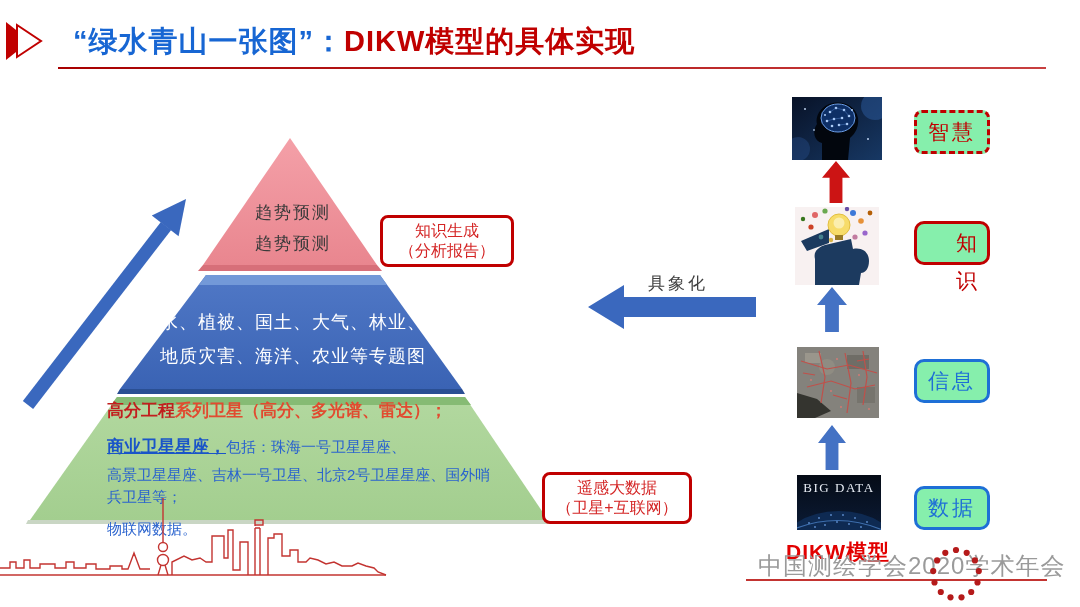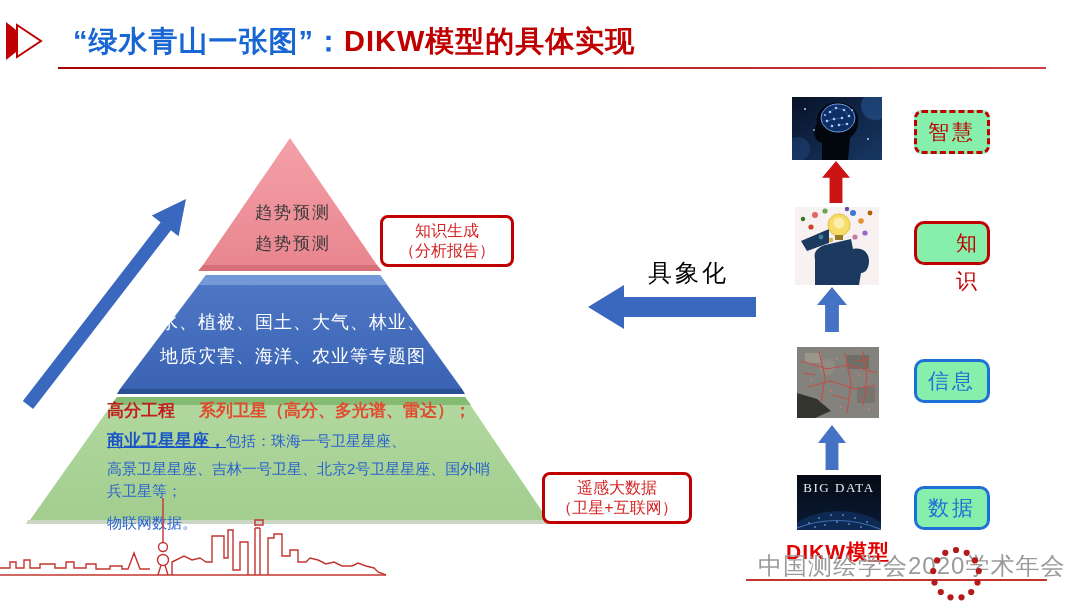--- a/index.html
+++ b/index.html
@@ -16,36 +16,36 @@
 
   
   .pyr-top-text{left:210px;top:197px;width:166px;text-align:center;
                 font-size:17px;line-height:31px;color:#3A3A3A;letter-spacing:2px;}
   .pyr-mid-text{left:140px;top:305px;width:306px;text-align:center;
                 font-size:18px;line-height:34px;color:#fff;letter-spacing:1px;white-space:nowrap;}
   .pyr-bot-text{left:107px;top:398px;width:395px;}
   .pyr-bot-text div{white-space:nowrap;}
   .gl1{font-size:17px;font-weight:bold;line-height:26px;}
   .gl1 .em{color:#C21E1E;}
-  .gl1 .rest{color:#E14B30;padding-left:24px;}
-  .gl2{font-size:15px;line-height:24px;margin-top:5px;color:#2A63CE;}
+  .gl1 .rest{color:#E14B30;}
+  .gl2{font-size:15px;line-height:24px;margin-top:11px;color:#2A63CE;}
   .gl2 .em{font-size:17px;font-weight:bold;color:#1A55C8;text-decoration:underline;}
   .gl345{font-size:15px;line-height:22px;color:#2A63CE;}
   .gl3{margin-top:5px;} .gl5{margin-top:10px;}
 
   
   .callout{background:#fff;border:3px solid #C00000;border-radius:8px;
            color:#D42525;font-size:16px;line-height:20px;text-align:center;
            padding:3px 4px;box-sizing:border-box;white-space:nowrap;}
   .c1{left:380px;top:215px;width:134px;}
   .c2{left:462px;top:347px;width:116px;}
   .c3{left:542px;top:472px;width:150px;}
 
   
-  .concretize{left:648px;top:257px;font-size:24px;color:#000000;letter-spacing:3px;}
+  .concretize{left:648px;top:272px;font-size:17px;color:#404040;letter-spacing:3px;}
   .arrow-up{position:absolute;
             clip-path:polygon(50% 0%,100% 40%,73% 40%,73% 100%,27% 100%,27% 40%,0% 40%);}
   .a-red {left:822px;top:161px;width:28px;height:42px;background:#CC1414;}
   .a-blu1{left:817px;top:287px;width:30px;height:45px;background:#4472C4;}
   .a-blu2{left:818px;top:425px;width:28px;height:45px;background:#4472C4;}
 
   
   .lvl{width:76px;height:44px;box-sizing:border-box;border-radius:10px;
        text-align:center;font-size:21px;letter-spacing:3px;line-height:38px;background:#86efac;}
   .lvl-wisdom{left:914px;top:110px;border:3px dashed #C00000;color:#C00000;border-radius:8px;}

